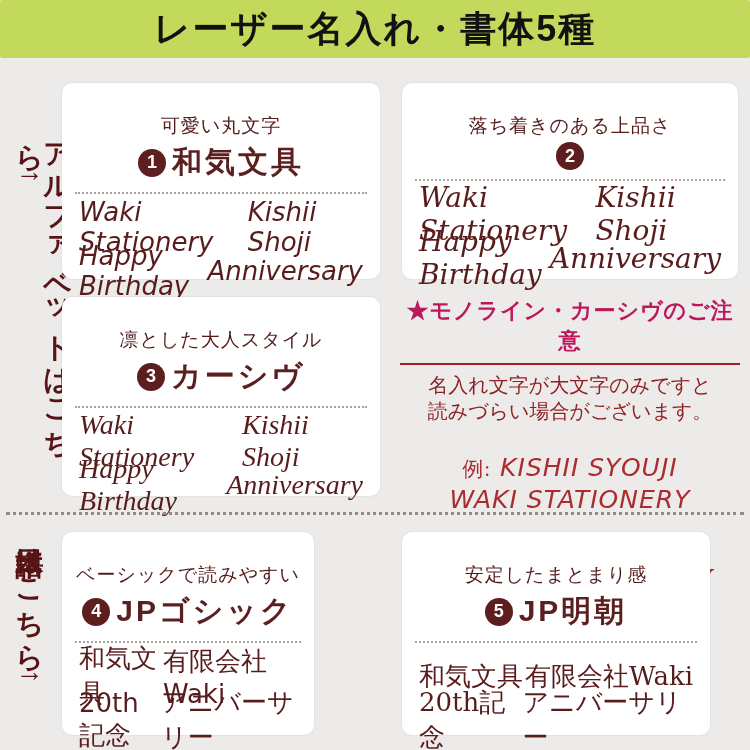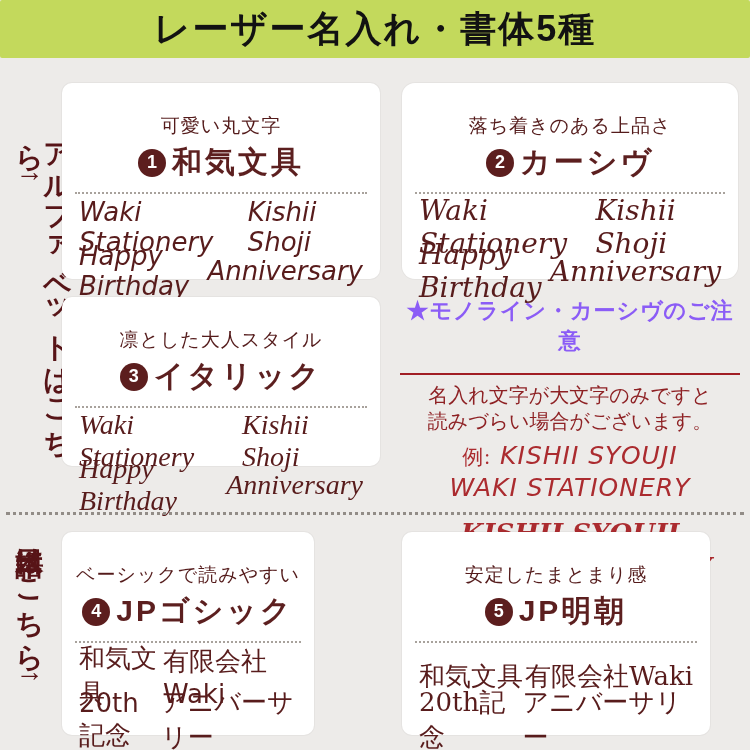--- a/index.html
+++ b/index.html
@@ -28,22 +28,22 @@
   }
   .vlabel-alphabet { left:15px; top:124px; font-size:28px; height:340px; }
   .vlabel-japanese { left:15px; top:528px; font-size:28px; height:220px; }
 
   
   .card {
     position:absolute; background:#ffffff; border-radius:10px;
     box-shadow:0 0 0 1px rgba(0,0,0,0.03);
   }
   .card-1 { left:62px;  top:83px;  width:318px; height:196px; }
-  .card-2 { left:402px; top:83px;  width:336px; height:196px;border-radius:13px; }
-  .card-3 { left:62px;  top:297px; width:318px; height:169px; }
+  .card-2 { left:402px; top:83px;  width:336px; height:196px; }
+  .card-3 { left:62px;  top:297px; width:318px; height:199px; }
   .card-4 { left:62px;  top:532px; width:252px; height:203px; }
   .card-5 { left:402px; top:532px; width:308px; height:203px; }
 
   .card-subtitle {
     margin-top:30px; text-align:center;
     font-size:19px; color:#541b1b; letter-spacing:1px;
   }
   .card-title-row {
     margin-top:3px;
     display:flex; align-items:center; justify-content:center; gap:6px;
@@ -70,35 +70,35 @@
   .f-italic   .sample-row { font-family:"Liberation Serif", serif; font-style:italic; font-size:28px; }
   .f-gothic   .sample-row { font-family:"DejaVu Sans", sans-serif; font-size:26px; }
   .f-mincho   .sample-row { font-family:"DejaVu Serif", serif;     font-size:26px; }
 
   
   .warning {
     position:absolute; left:400px; top:296px; width:340px; height:212px;
     font-family:"Liberation Serif", serif;
   }
   .warning-title {
-    font-size:22px; font-weight:bold; color:#8b5cf6;
+    font-size:22px; font-weight:bold; color:#be185d;
     text-align:center; letter-spacing:1px;
-    padding-bottom:17px; border-bottom:2px solid #a11e24;
+    padding-bottom:7px; border-bottom:2px solid #a11e24;
   }
   .warning-body {
     margin-top:7px; text-align:center;
     font-size:20px; line-height:1.32; color:#8e2124; font-weight:normal;
   }
   .warning-examples { text-align:center; color:#ab2b2f; }
   .wx-prefix { font-style:normal; font-size:21px; font-family:"Liberation Serif", serif; }
   .wx-mono {
     font-family:"DejaVu Sans", sans-serif; font-style:italic;
     font-size:25px; line-height:1.3; letter-spacing:1px;
   }
-  .wx-mono-first { margin-top:5px; }
+  .wx-mono-first { margin-top:27px; }
   .wx-cursive {
     font-family:"DejaVu Serif", serif; font-style:italic; font-weight:bold;
     font-size:26px; line-height:1.3;
   }
   .wx-cursive-first { margin-top:12px; }
 
   
   .section-divider {
     position:absolute; left:6px; top:512px; width:738px; height:0;
     border-top:3px dotted #928c87;
@@ -130,40 +130,39 @@
       <span>Happy Birthday</span>
       <span>Anniversary</span>
     </div>
   </div>
 </div>
 
 <div class="card card-2 f-cursive">
   <div class="card-subtitle">落ち着きのある上品さ</div>
   <div class="card-title-row">
     <span class="num-badge">2</span>
-    <span>カーシヴ</span>
   </div>
   <div class="dotline"></div>
   <div class="samples">
     <div class="sample-row">
       <span>Waki Stationery</span>
       <span>Kishii Shoji</span>
     </div>
     <div class="sample-row">
       <span>Happy Birthday</span>
       <span>Anniversary</span>
     </div>
   </div>
 </div>
 
 <div class="card card-3 f-italic">
   <div class="card-subtitle">凛とした大人スタイル</div>
   <div class="card-title-row">
     <span class="num-badge">3</span>
-    <span>イタリック</span>
+    <span>カーシヴ</span>
   </div>
   <div class="dotline"></div>
   <div class="samples">
     <div class="sample-row">
       <span>Waki Stationery</span>
       <span>Kishii Shoji</span>
     </div>
     <div class="sample-row">
       <span>Happy Birthday</span>
       <span>Anniversary</span>

